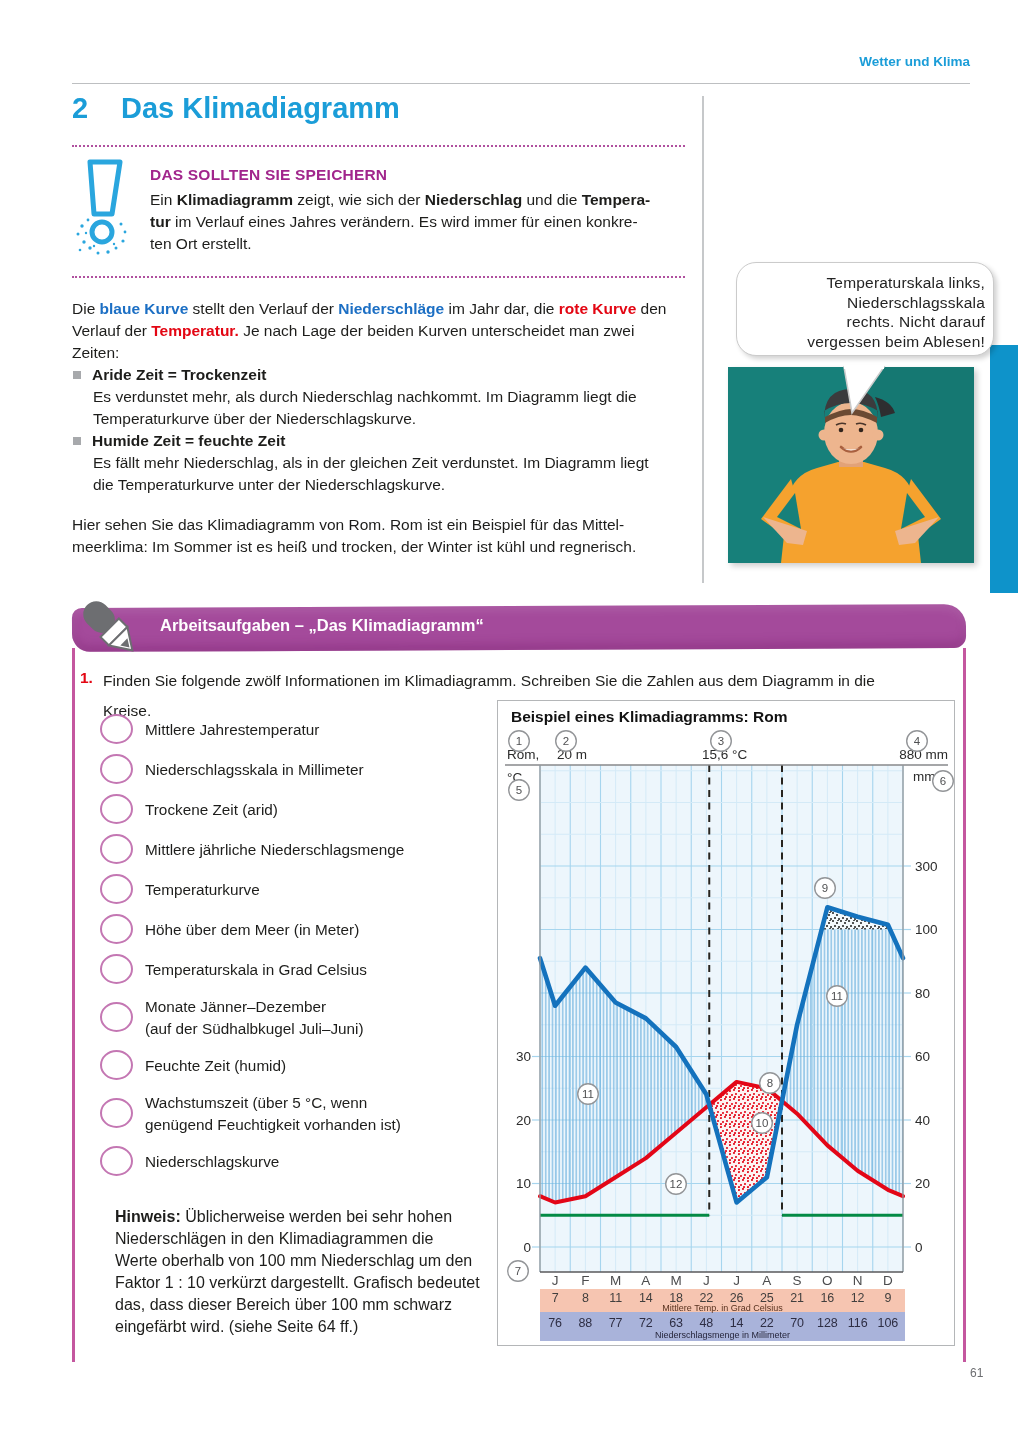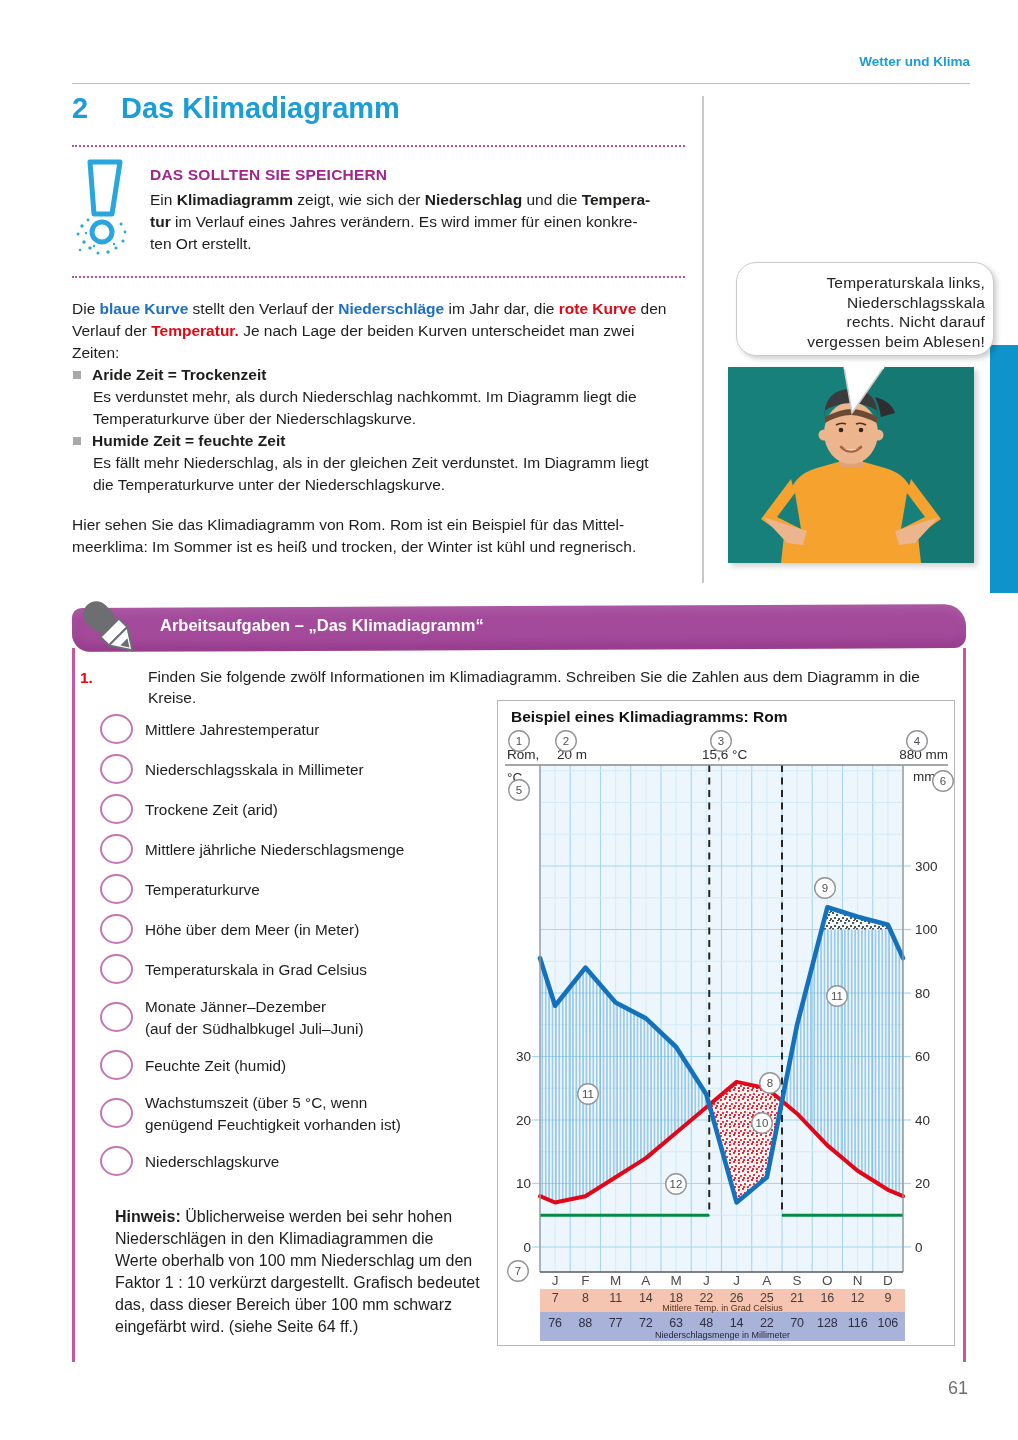--- a/index.html
+++ b/index.html
@@ -48,38 +48,38 @@
   .banner{left:72px;top:606px;width:894px;height:44px;background:#a44a9b;
           border-radius:10px 22px 12px 18px;transform:rotate(-.25deg);
           box-shadow:inset 0 4px 10px rgba(255,255,255,.12), inset 0 -6px 10px rgba(120,30,110,.35);}
   .banner-label{left:160px;top:616px;color:#fff;font-weight:bold;font-size:16.5px;z-index:3;}
   .pencil-wrap{left:70px;top:588px;z-index:3;}
 
   .frame-line{width:2.5px;background:#c4579f;top:648px;height:714px;}
   .fl-left{left:72px;} .fl-right{left:963px;}
 
   .task-num{left:80px;top:666px;color:#e30613;font-weight:bold;font-size:15.5px;line-height:23px;}
-  .task-text{left:103px;top:666px;width:850px;font-size:15.5px;line-height:21px;margin-left:45px;}
+  .task-text{left:103px;top:666px;width:850px;font-size:15.5px;line-height:30px;}
 
   
   .checklist{left:100px;top:714px;width:398px;}
   .chk{display:flex;align-items:center;margin-bottom:10px;}
   .chk-circle{width:29px;height:26px;border:2.3px solid #c477b3;border-radius:50%;
               background:#fff;flex:none;margin-right:12px;}
   .chk-label{font-size:15.3px;line-height:22px;padding-top:2px;}
 
   .hint{left:100px;top:1206px;width:396px;font-size:16px;line-height:22px;margin-left:15px;}
 
   
   .figure{left:497px;top:700px;width:458px;height:646px;border:1.3px solid #b4b6b8;background:#fff;box-sizing:border-box;}
   .fig-title{position:absolute;left:13px;top:7px;font-weight:bold;font-size:15.5px;color:#111;}
   .fig-svg{position:absolute;left:0;top:0;}
   svg{font-family:"Liberation Sans",sans-serif;}
 
-  .page-num{left:948px;top:1366px;color:#6d6e71;font-size:18px;margin-top:12px;}
+  .page-num{left:970px;top:1366px;color:#6d6e71;font-size:12px;}
 </style>
 </head>
 <body>
 
 <div class="page">
 
   <div class="abs running-head">Wetter und Klima</div>
   <div class="abs head-rule"></div>
 
   <div class="abs chapter-num">2</div>

